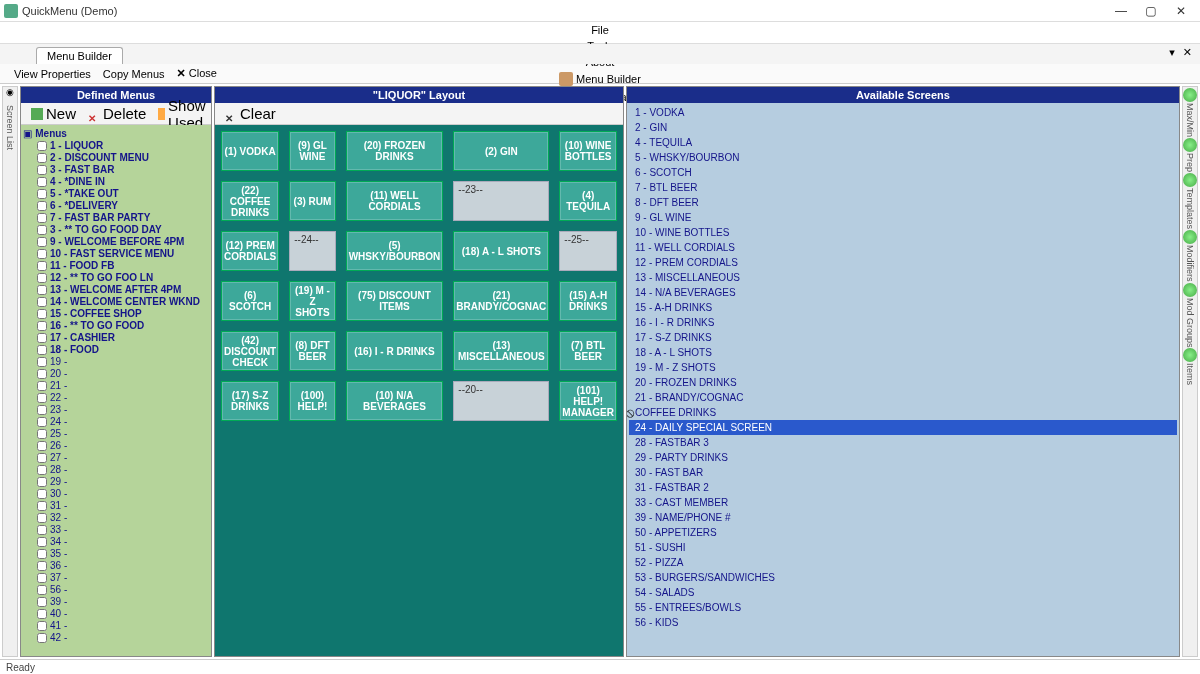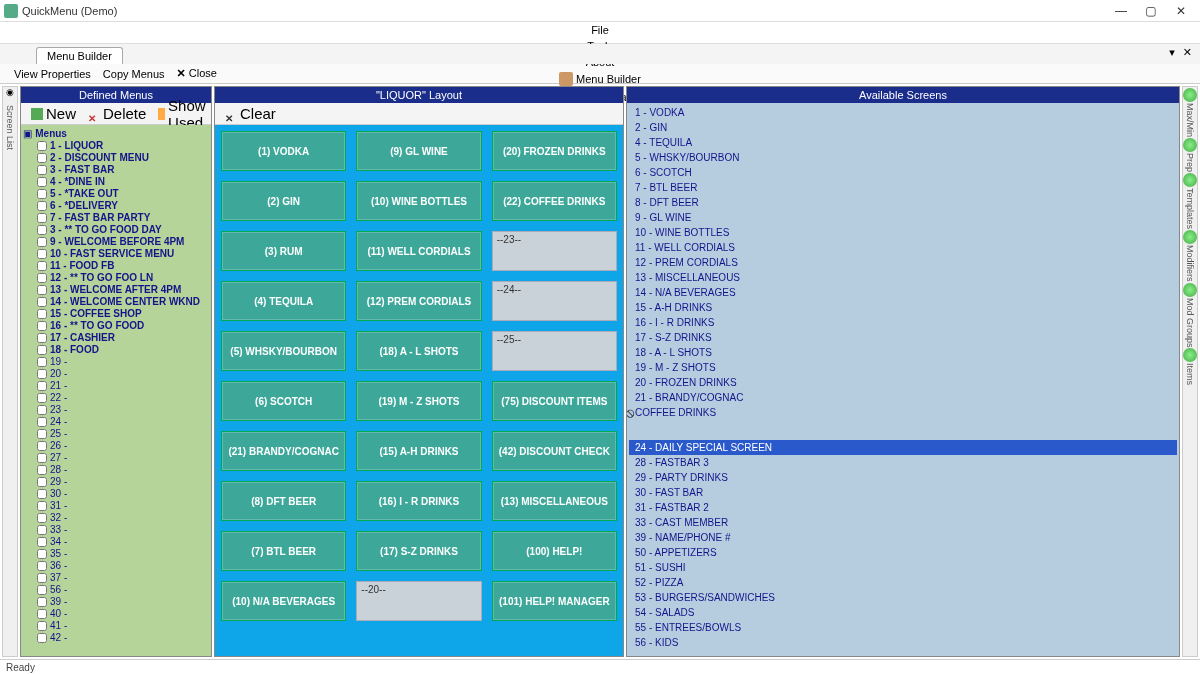--- a/index.html
+++ b/index.html
@@ -29,48 +29,48 @@
 .left-rail { width: 16px; background: #f0f0f0; border: 1px solid #ccc; display: flex; flex-direction: column; align-items: center; }
 .left-rail .rail-btn { width: 14px; height: 14px; font-size: 9px; text-align: center; cursor: pointer; }
 .left-rail .rail-label { writing-mode: vertical-rl; font-size: 9px; color: #555; margin-top: 4px; }
 
 .right-rail { width: 16px; background: #f0f0f0; border: 1px solid #ccc; display: flex; flex-direction: column; align-items: center; }
 .right-rail .rail-seg { display: flex; flex-direction: column; align-items: center; }
 .right-rail .rail-btn { width: 14px; height: 14px; font-size: 9px; text-align: center; cursor: pointer; background: radial-gradient(circle,#8e8,#4a4); border-radius:50%; margin:1px 0;}
 .right-rail .rail-label { writing-mode: vertical-rl; font-size: 9px; color: #555; }
 
 .panel { display: flex; flex-direction: column; border: 1px solid #888; }
-.panel-header { background: #1a2d8a; color: #fff; font-size: 11px; text-align: center; padding: 2px 0; font-weight: normal; }
+.panel-header { background: #1a2d8a; color: #fff; font-size: 11px; text-align: center; padding: 2px 0; font-weight: bold; }
 .panel-toolbar { height: 22px; display: flex; align-items: center; padding: 0 4px; font-size: 15px; border-bottom: 1px solid #ccc; background: #f4f4f4; }
 .panel-toolbar .pt-item { padding: 2px 6px; cursor: pointer; display: flex; align-items: center; }
 .panel-toolbar .pt-icon { width: 12px; height: 12px; margin-right: 3px; }
 .pt-new-icon { background: #5a5; }
 .pt-del-icon::before { content: "✕"; color: #c33; font-weight: bold; font-size: 10px; }
 .pt-used-icon { background: #fa4; }
 .pt-clear-icon::before { content: "✕"; color: #333; font-weight: bold; font-size: 10px; }
 
 .panel-defined { width: 192px; }
 .panel-layout { width: 410px; }
 .panel-avail { flex: 1; }
 
 .tree { flex: 1; background: #b5d49a; overflow-y: scroll; font-size: 10px; padding: 2px; }
 .tree .tree-root { font-weight: bold; color: #14148a; padding: 1px 0; cursor: pointer; }
 .tree .tree-root::before { content: "▣ "; font-weight: normal; }
 .tree .tree-item { display: flex; align-items: center; padding: 0 0 0 14px; color: #14148a; cursor: pointer; line-height: 12px; }
 .tree .tree-item input { width: 10px; height: 10px; margin-right: 3px; }
 .tree .tree-item .lbl.bold { font-weight: bold; }
 .tree .tree-item .lbl { white-space: nowrap; }
 
-.layout-body { flex: 1; background: #0ea5e9; overflow-y: scroll; padding: 6px; display: grid; grid-template-columns: repeat(3, 1fr); grid-auto-rows: 40px; gap: 10px; }
+.layout-body { flex: 1; background: #0f766e; overflow-y: scroll; padding: 6px; display: grid; grid-template-columns: repeat(5, 1fr); grid-auto-rows: 40px; gap: 10px; }
 .layout-btn { background: #3da89a; border: 1px solid #0a5; color: #fff; font-size: 10px; font-weight: bold; display: flex; align-items: center; justify-content: center; text-align: center; padding: 2px; cursor: pointer; box-shadow: inset 0 0 0 1px rgba(255,255,255,.2); }
 .layout-slot { background: #c8d2d8; border: 1px solid #aab; color: #333; font-size: 10px; display: flex; align-items: flex-start; justify-content: flex-start; padding: 2px 4px; cursor: pointer; }
 
 .avail-body { flex: 1; background: #b6cde0; overflow-y: scroll; font-size: 10px; padding: 2px; }
 .avail-item { padding: 1px 6px; cursor: pointer; color: #14148a; line-height: 13px; white-space: nowrap; }
-.avail-item.selected { background: #2a59cc; color: #fff; margin-top: 20px; }
+.avail-item.selected { background: #2a59cc; color: #fff; }
 .avail-item.drag { position: relative; }
 .avail-item.drag::before { content: "⦸"; position: absolute; left: -3px; color: #000; font-size: 13px; }
 
 .statusbar { height: 15px; font-size: 10px; padding: 0 6px; display: flex; align-items: center; border-top: 1px solid #ccc; color: #444; }
 
 
 ::-webkit-scrollbar { width: 14px; }
 ::-webkit-scrollbar-track { background: #eee; border: 1px solid #ccc; }
 ::-webkit-scrollbar-thumb { background: #c4c4c4; border: 1px solid #aaa; }
 </style>

